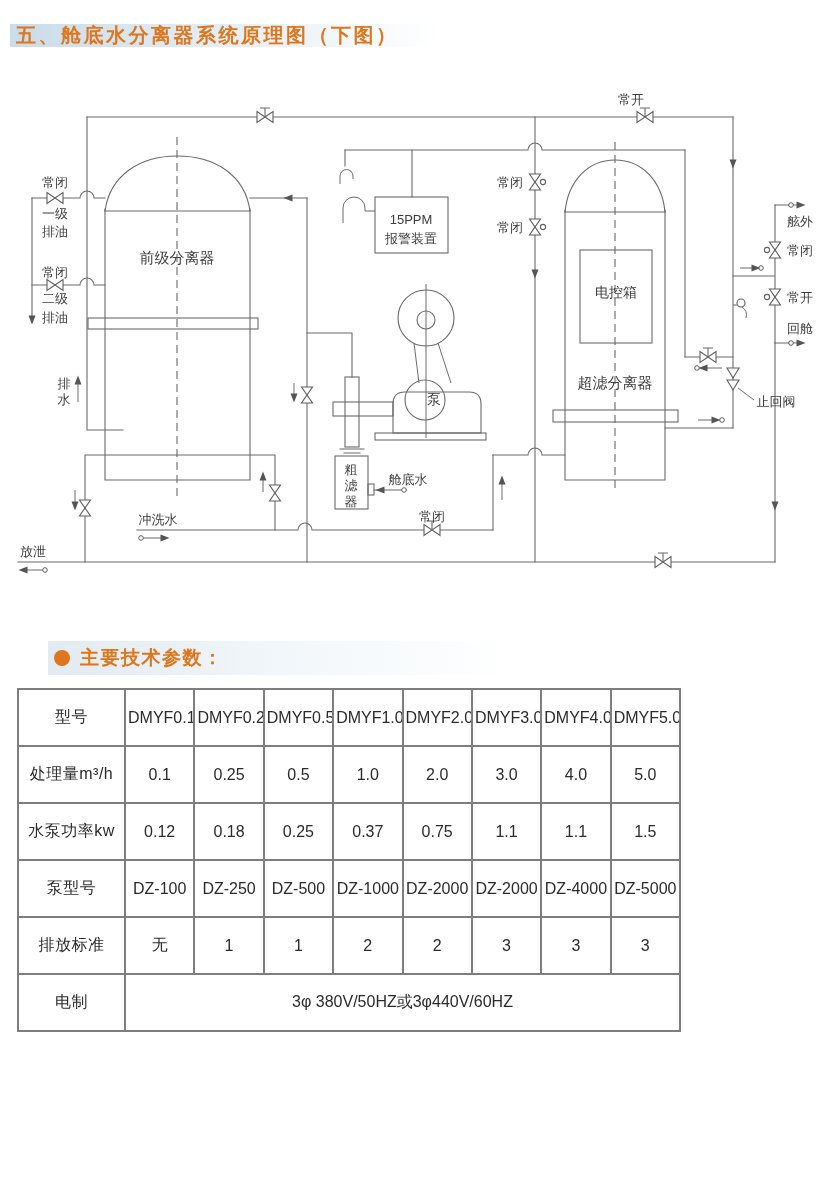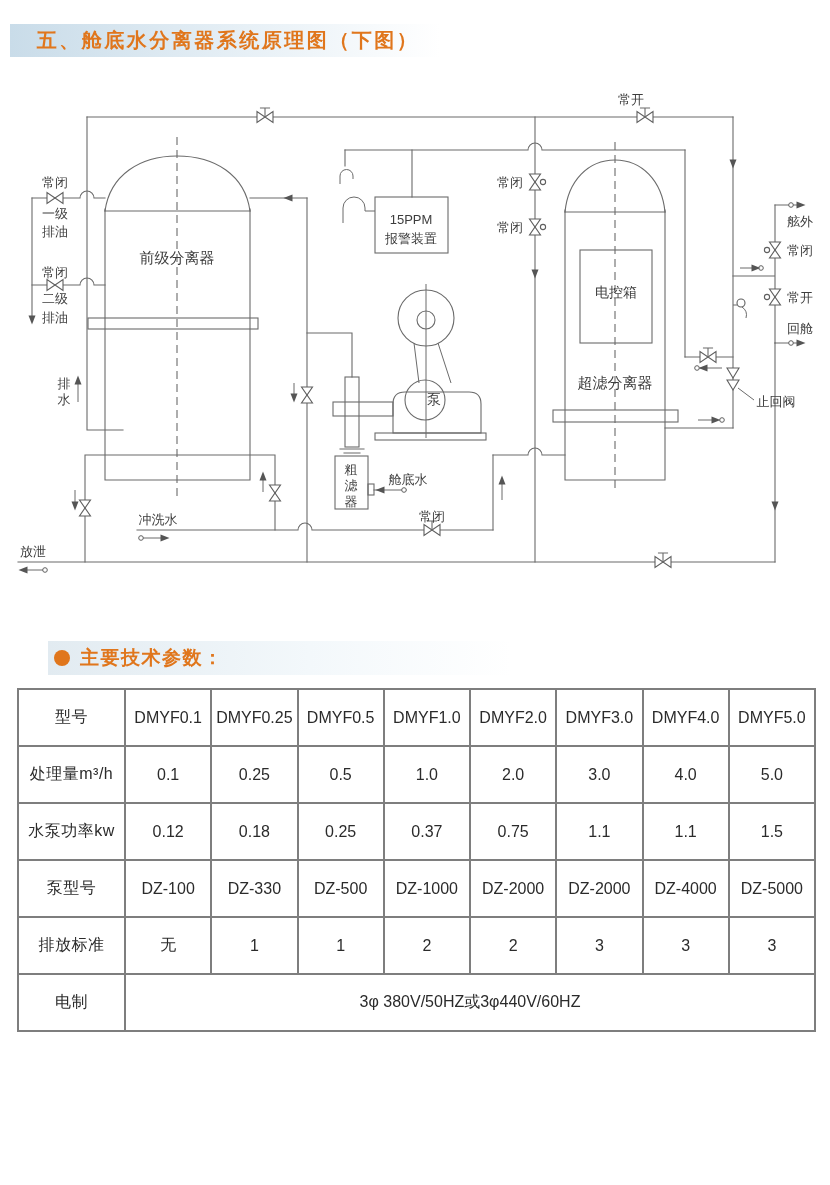--- a/index.html
+++ b/index.html
@@ -1,23 +1,23 @@
 <!DOCTYPE html>
 <html><head>
 <meta charset="utf-8">
 <style>
   html,body{margin:0;padding:0;}
   body{
     width:830px;height:1185px;position:relative;background:#ffffff;
     font-family:"Liberation Sans","DejaVu Sans",sans-serif;color:#2e2e2e;
   }
   .title-bar{
-    position:absolute;left:10px;top:24px;width:430px;height:33px;
+    position:absolute;left:10px;top:24px;width:430px;height:23px;
     background:linear-gradient(90deg,#c9dce9 0%,#e7f0f6 55%,#ffffff 100%);
-    display:flex;align-items:center;justify-content:center;
+    display:flex;align-items:center;
   }
   .title-text{
     color:#e0761c;font-size:20px;font-weight:bold;letter-spacing:2.5px;padding-left:6px;
     white-space:nowrap;
   }
   .diagram-wrap{position:absolute;left:0;top:80px;width:830px;height:535px;}
   svg text{
     fill:#3d3d3d;font-family:"Liberation Sans","DejaVu Sans",sans-serif;
   }
   .ln{stroke:#6b6b6b;stroke-width:1.1;fill:none;stroke-linecap:square;}
@@ -30,21 +30,21 @@
   .lb15{font-size:15px;text-anchor:middle;}
   .lb14{font-size:14px;text-anchor:middle;}
   .section-head{
     position:absolute;left:48px;top:641px;width:580px;height:34px;
     background:linear-gradient(90deg,#e2ebf1 0%,#f3f8fb 45%,#ffffff 80%);
     display:flex;align-items:center;
   }
   .bullet{width:16px;height:16px;border-radius:50%;background:#e0761c;margin-left:6px;flex:0 0 auto;}
   .section-text{color:#e0761c;font-size:19px;font-weight:bold;letter-spacing:1.5px;margin-left:10px;white-space:nowrap;}
   table.params{
-    position:absolute;left:17px;top:688px;width:799px;
+    position:absolute;left:17px;top:688px;width:664px;
     border-collapse:collapse;table-layout:fixed;border-radius:23px;
   }
   table.params col.c-label{width:107px;}
   table.params td{
     border:2px solid #7e7e7e;height:55px;text-align:center;vertical-align:middle;
     font-size:16px;color:#2b2b2b;padding:0 2px;overflow:hidden;
   }
   td.rlabel{letter-spacing:0.5px;}
 </style>
 </head>
@@ -319,21 +319,21 @@
       <td>0.25</td>
       <td>0.37</td>
       <td>0.75</td>
       <td>1.1</td>
       <td>1.1</td>
       <td>1.5</td>
     </tr>
     <tr>
       <td class="rlabel">泵型号</td>
       <td>DZ-100</td>
-      <td>DZ-330</td>
+      <td>DZ-250</td>
       <td>DZ-500</td>
       <td>DZ-1000</td>
       <td>DZ-2000</td>
       <td>DZ-2000</td>
       <td>DZ-4000</td>
       <td>DZ-5000</td>
     </tr>
     <tr>
       <td class="rlabel">排放标准</td>
       <td>无</td>

